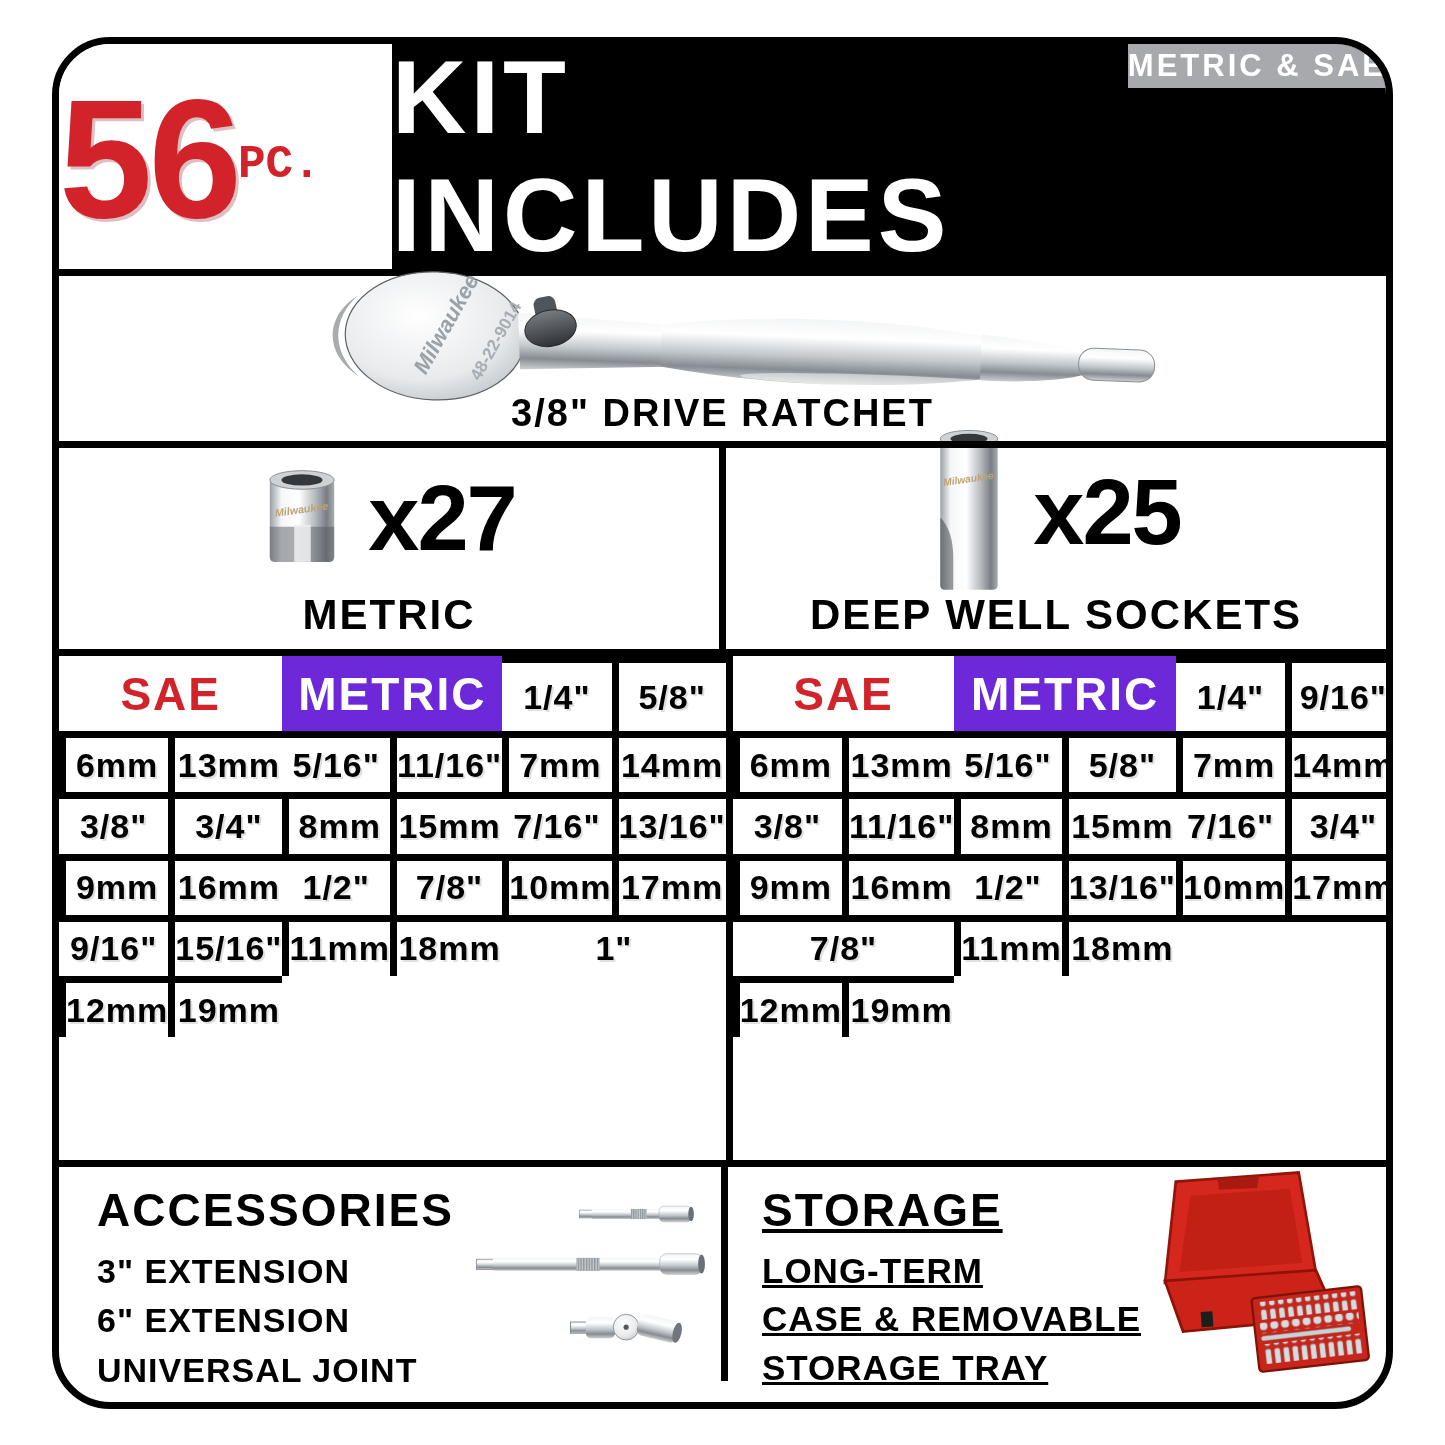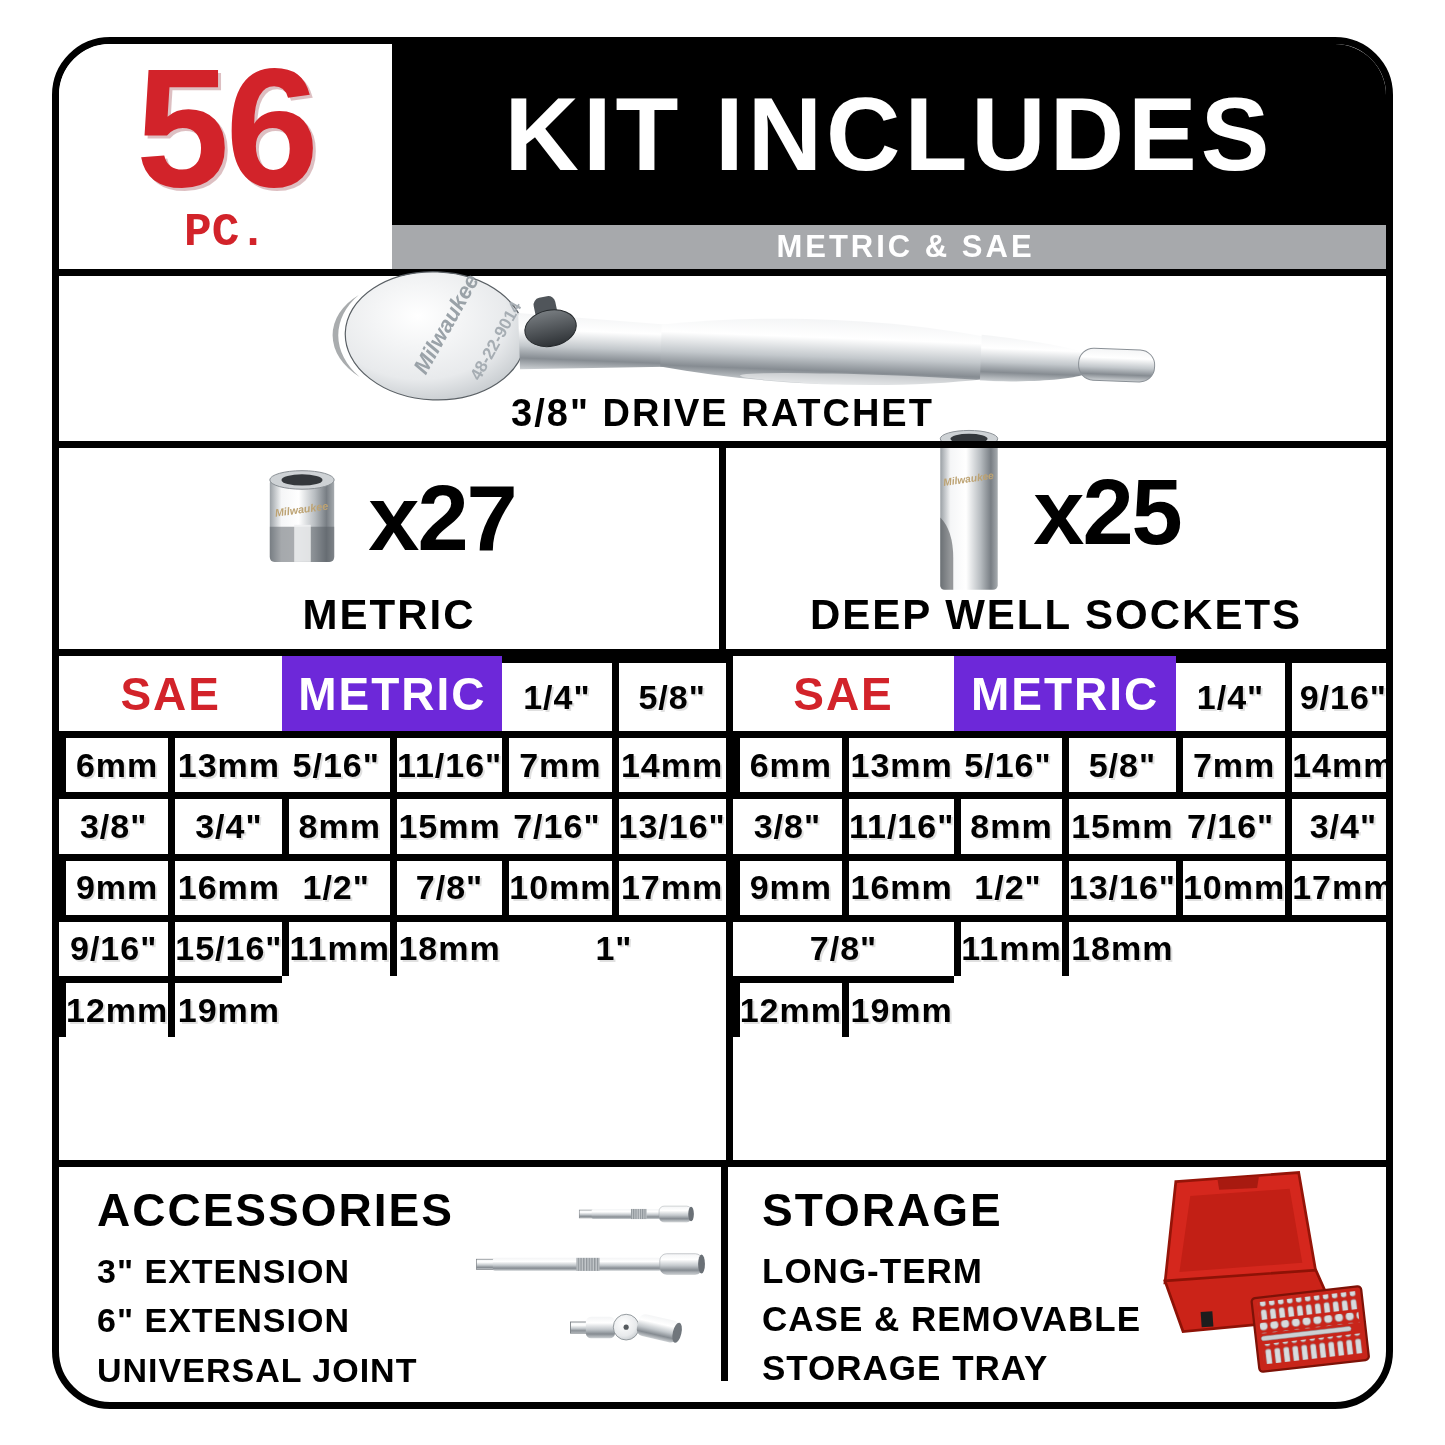--- a/index.html
+++ b/index.html
@@ -9,30 +9,30 @@
     --bw:7px;
   }
   *{margin:0;padding:0;box-sizing:border-box;}
   html,body{width:1445px;height:1445px;background:#fff;overflow:hidden;
     font-family:"Liberation Sans","DejaVu Sans",sans-serif;font-weight:bold;color:#000;}
   .sheet{position:absolute;left:52px;top:37px;width:1341px;height:1372px;
     border:var(--bw) solid #000;border-radius:58px;overflow:hidden;background:#fff;}
 
   
   .hdr{display:flex;height:232px;border-bottom:var(--bw) solid #000;}
-  .pc-cell{width:333px;background:#fff;display:flex;flex-direction:column;
-    align-items:center;justify-content:center;padding-top:6px;}
+  .pc-cell{width:333px;background:#fff;display:flex;flex-direction:row;
+    align-items:center;padding-top:6px;}
   .pc-count{font-size:168px;line-height:.82;color:var(--brand-red);letter-spacing:-4px;
     text-shadow:3px 3px 0 rgba(120,0,10,.25);}
   .pc-unit{font-size:46px;color:var(--brand-red);margin-top:10px;letter-spacing:0;font-family:Liberation Mono, monospace;}
-  .banner{flex:1;background:#000;display:flex;flex-direction:column;}
+  .banner{flex:1;background:#000;display:flex;flex-direction:row;}
   .kit-title{flex:1;display:flex;align-items:center;justify-content:center;
     color:#fff;font-size:103px;letter-spacing:4px;}
   .metric-sae{height:44px;background:var(--banner-gray);display:flex;align-items:center;
-    justify-content:center;color:#fff;font-size:31px;letter-spacing:3px;padding-left:33px;}
+    justify-content:center;color:#fff;font-size:31px;letter-spacing:3px;}
 
   
   .ratchet-row{position:relative;height:172px;border-bottom:var(--bw) solid #000;}
   .ratchet-svg{position:absolute;left:272px;top:4px;transform:rotate(2.2deg);}
   .ratchet-label{position:absolute;bottom:6px;width:100%;text-align:center;
     font-size:38px;letter-spacing:2px;}
 
   
   .socks-row{display:flex;height:208px;border-bottom:var(--bw) solid #000;}
   .sock-half{flex:1;display:flex;flex-direction:column;align-items:center;justify-content:flex-end;padding-bottom:10px;}
@@ -52,21 +52,21 @@
   .st-head.metric{background:#6d28d9;color:#fff;}
   .st-cell{display:flex;align-items:center;justify-content:center;font-size:34px;
     letter-spacing:1px;border-top:var(--bw) solid #000;border-left:var(--bw) solid #000;
     text-shadow:2px 2px 0 rgba(0,0,0,.12);}
   .st-cell.first{border-left:none;}
   .st-cell.span2{grid-column:span 2;}
 
   
   .bottom{display:flex;height:214px;}
   .acc-half{flex:1;position:relative;border-right:var(--bw) solid #000;padding:16px 0 0 38px;}
-  .sto-half{flex:1;position:relative;padding:16px 0 0 34px;}
+  .sto-half{flex:1;position:relative;padding:16px 0 0 34px;text-decoration:underline;}
   .sec-title{font-size:46px;letter-spacing:2px;margin-bottom:10px;}
   .acc-item{font-size:34px;line-height:1.45;letter-spacing:1px;}
   .sto-line{font-size:35px;line-height:1.38;letter-spacing:1px;}
   .acc-img-3{position:absolute;right:26px;top:36px;}
   .acc-img-6{position:absolute;right:12px;top:84px;}
   .acc-img-uj{position:absolute;right:34px;top:140px;}
   .case-img{position:absolute;right:6px;top:-4px;}
   svg{display:block;}
 </style>
 </head>

